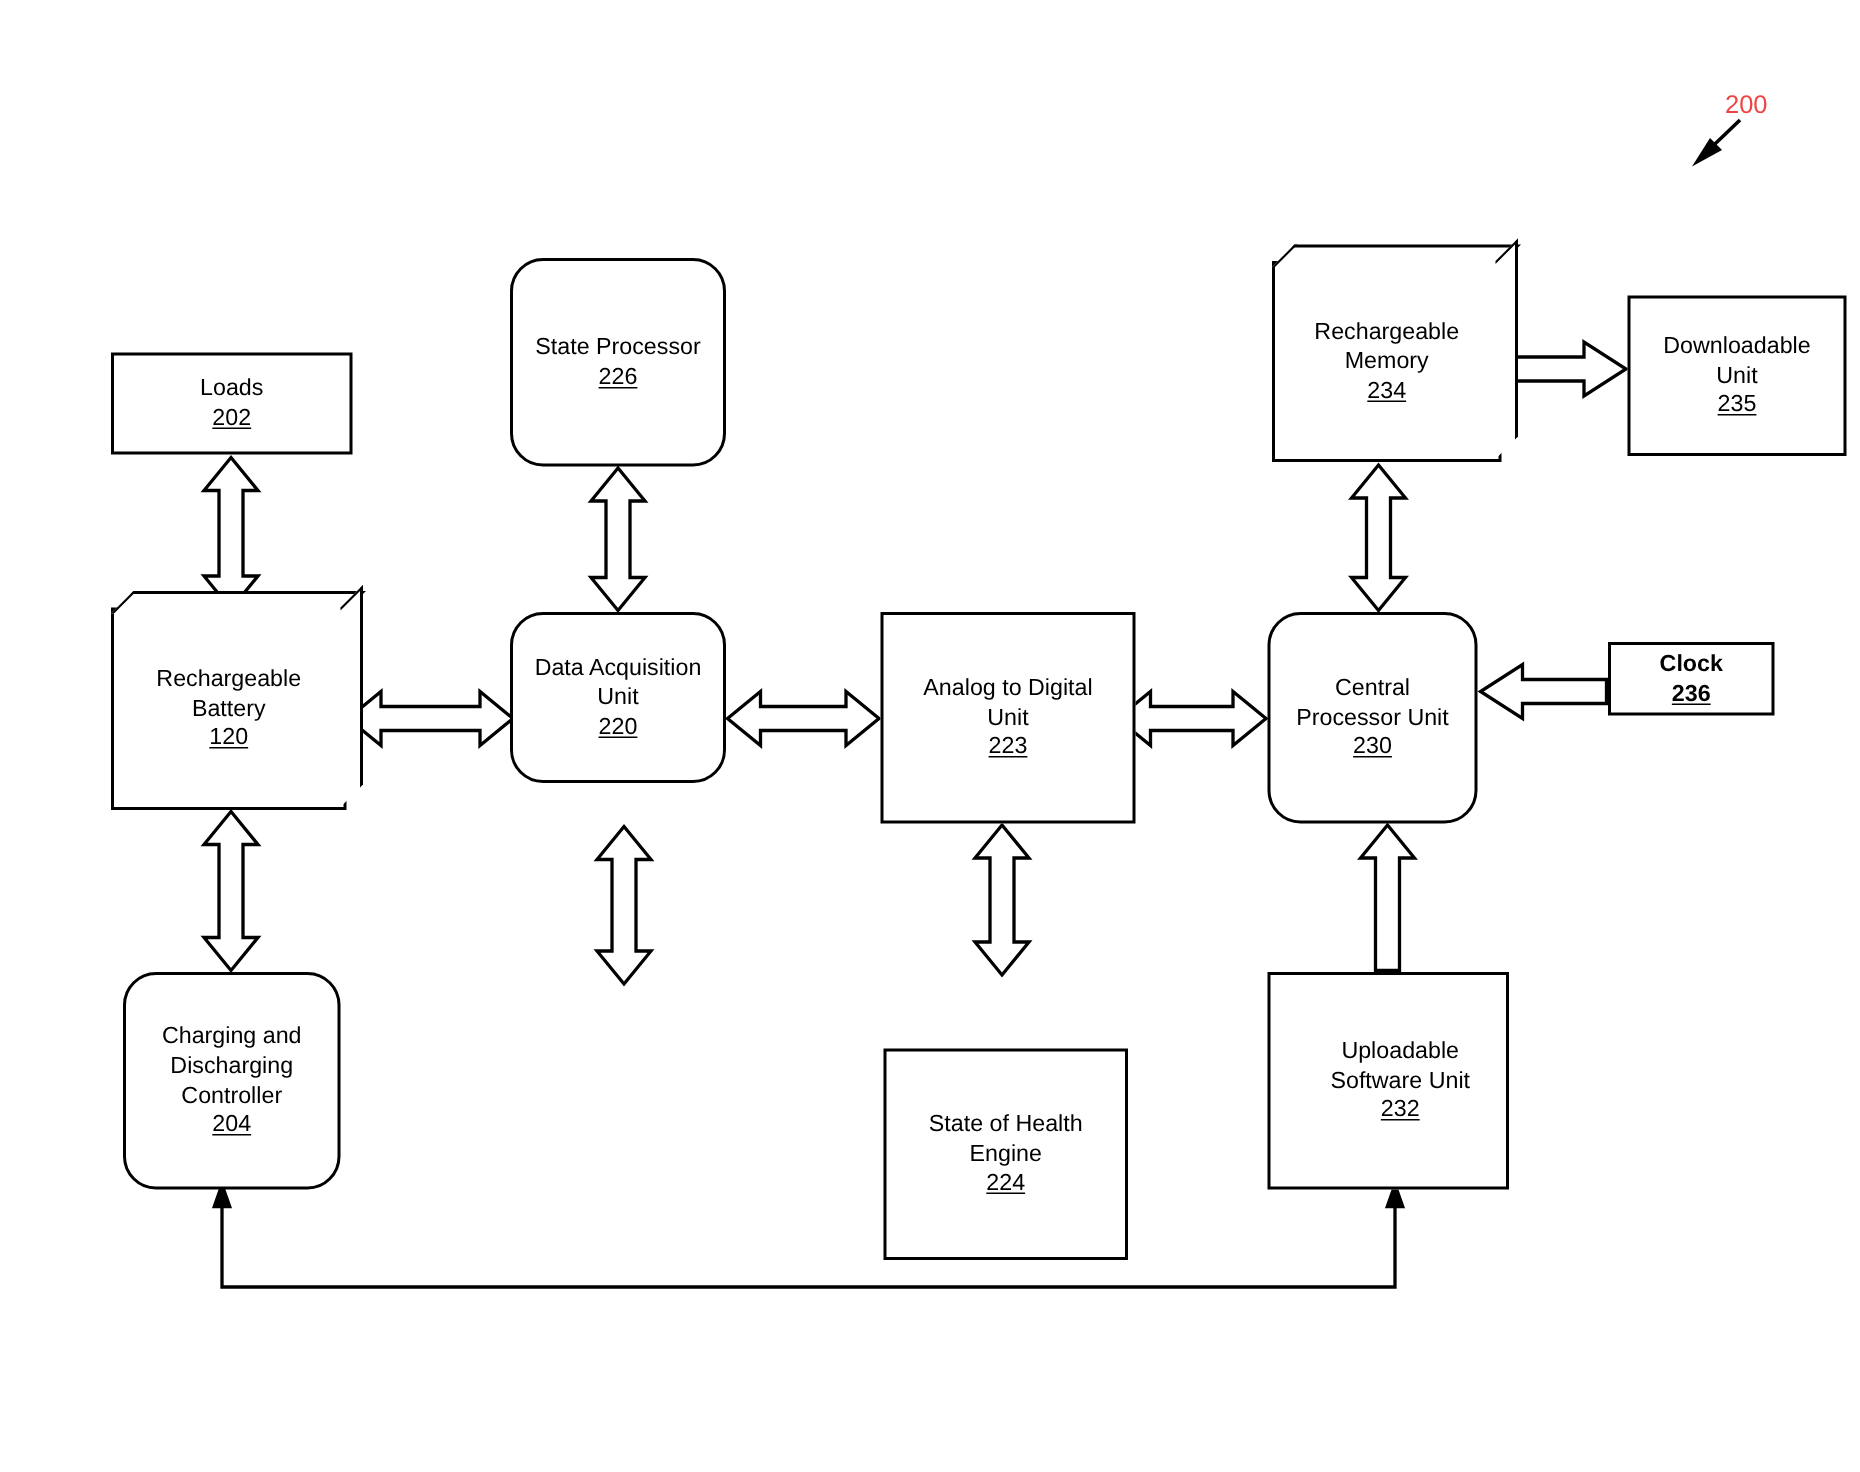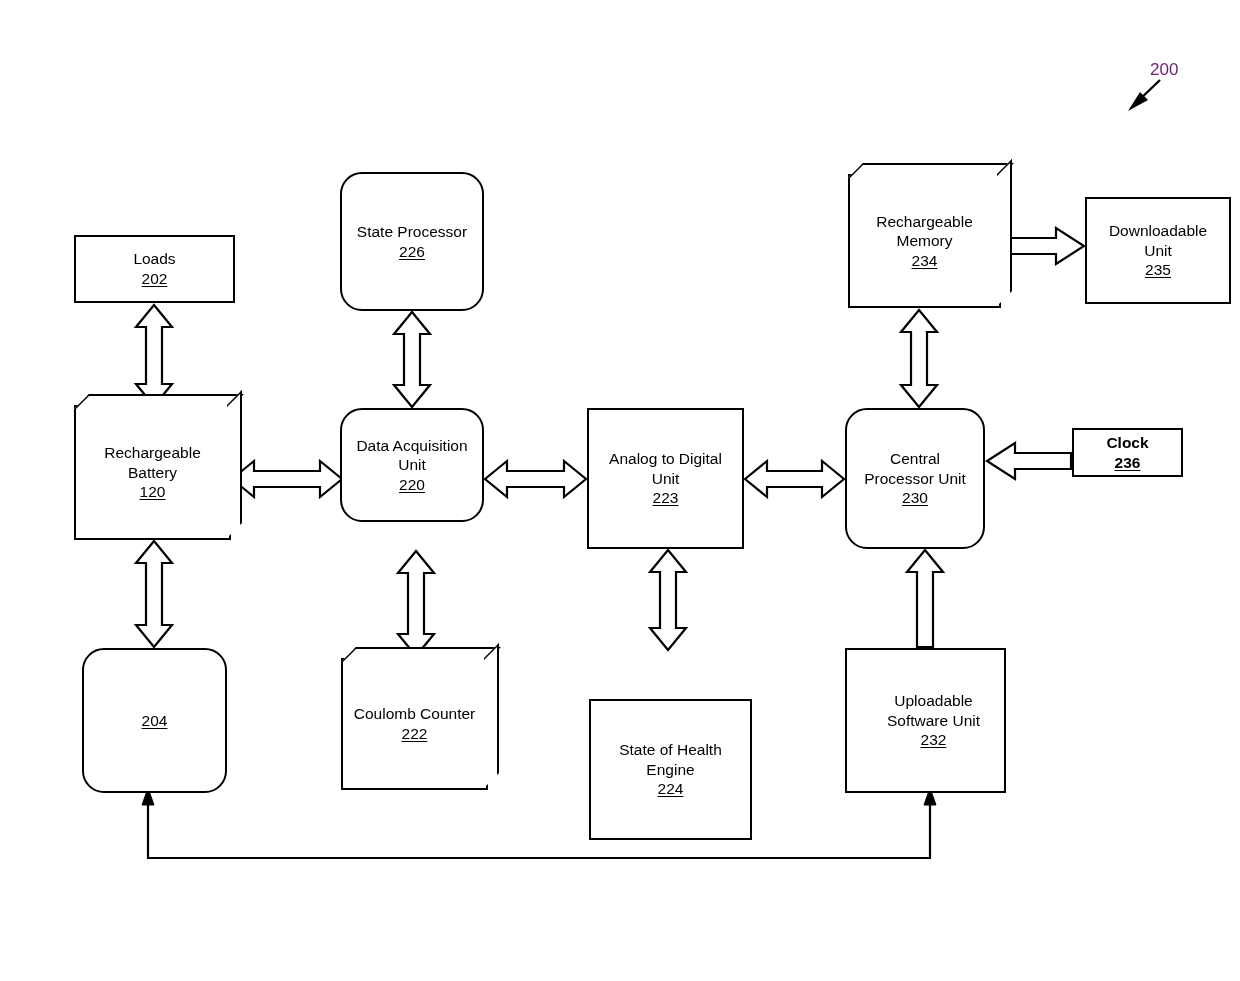--- a/index.html
+++ b/index.html
@@ -109,21 +109,21 @@
     display: block;
     text-decoration: underline;
     text-underline-offset: 2px;
   }
   
   #figure-ref {
     position: absolute;
     left: 1150px;
     top: 60px;
     font-size: 17px;
-    color: #701a75;
+    color: #ef4444;
     z-index: 4;
   }
 </style>
 </head>
 <body>
 
 <div id="diagram-root">
 
   <svg id="connector-layer" viewBox="0 0 1240 981" xmlns="http://www.w3.org/2000/svg">
 
@@ -171,47 +171,44 @@
   <div class="node extruded" style="left:74px; top:405px; width:157px; height:135px;">
     <div class="node-label">
       <span>Rechargeable
 Battery</span>
       <span class="node-ref">120</span>
     </div>
   </div>
 
   <div class="node rounded" style="left:82px; top:648px; width:145px; height:145px;">
     <div class="node-label">
+      <span>Charging and
+Discharging
+Controller</span>
       <span class="node-ref">204</span>
     </div>
   </div>
 
   <div class="node rounded" style="left:340px; top:172px; width:144px; height:139px;">
     <div class="node-label">
       <span>State Processor</span>
       <span class="node-ref">226</span>
     </div>
   </div>
 
   <div class="node rounded" style="left:340px; top:408px; width:144px; height:114px;">
     <div class="node-label">
       <span>Data Acquisition
 Unit</span>
       <span class="node-ref">220</span>
     </div>
   </div>
 
-  <div class="node extruded" style="left:341px; top:658px; width:147px; height:132px;">
-    <div class="node-label">
-      <span>Coulomb Counter</span>
-      <span class="node-ref">222</span>
-    </div>
-  </div>
-
-  <div class="node" style="left:587px; top:408px; width:157px; height:141px;">
+
+  <div class="node" style="left:587px; top:408px; width:170px; height:141px;">
     <div class="node-label">
       <span>Analog to Digital
 Unit</span>
       <span class="node-ref">223</span>
     </div>
   </div>
 
   <div class="node" style="left:589px; top:651px; width:163px; height:141px;margin-top:48px;">
     <div class="node-label">
       <span>State of Health

